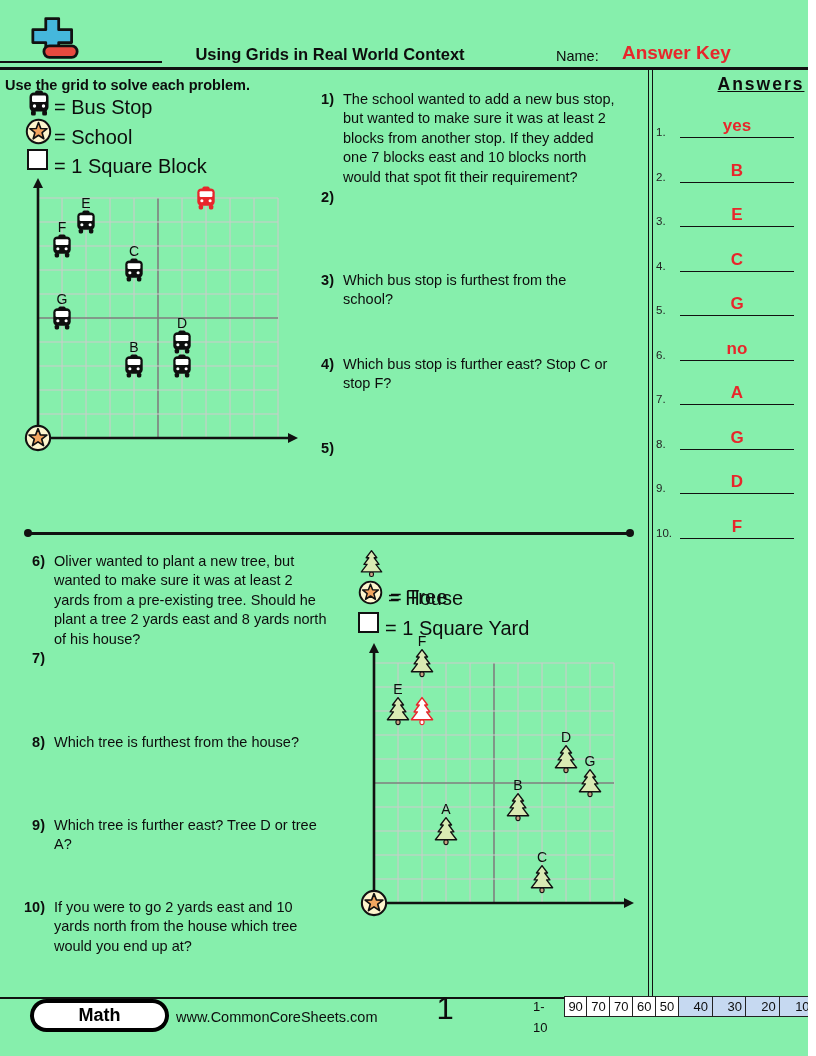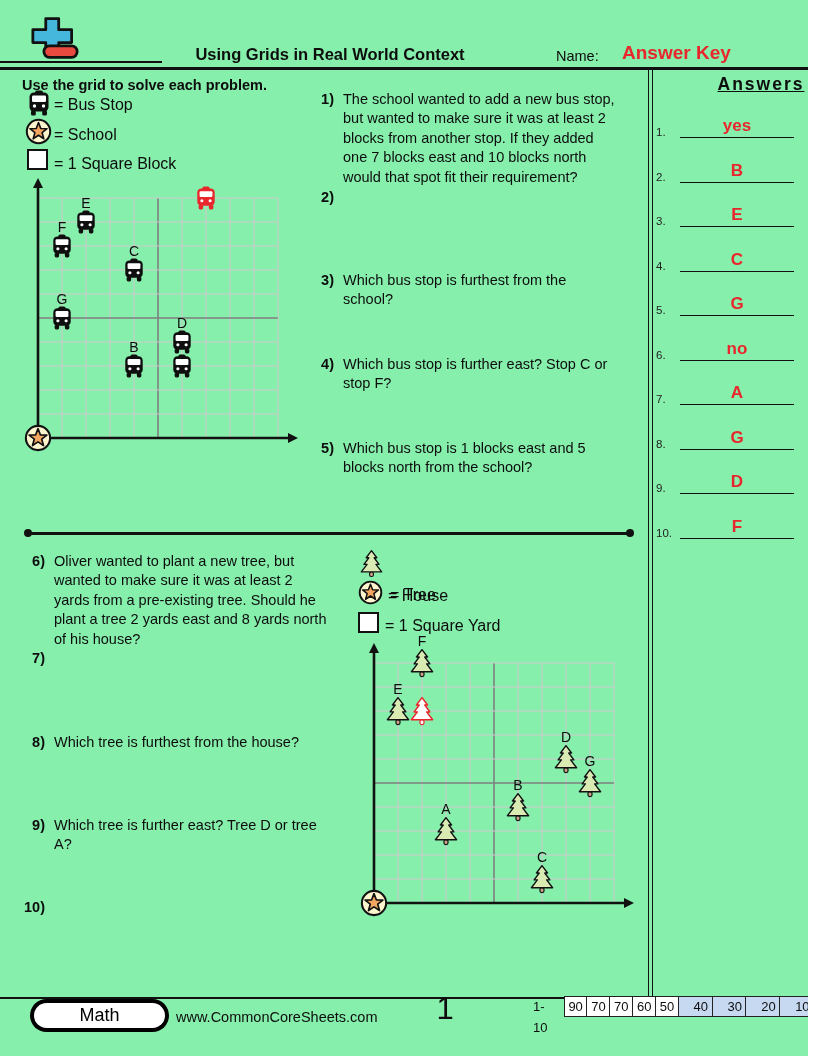--- a/index.html
+++ b/index.html
@@ -8,36 +8,36 @@
   }
   html,body{margin:0;padding:0;background:#fff;}
   .page{position:relative;width:808px;height:1056px;background:#86efac;overflow:hidden;
         font-family:"Liberation Sans",sans-serif;color:#0d0d0d;}
   .abs{position:absolute;}
   .bar{position:absolute;background:#111;}
   .title{font-size:16.5px;font-weight:bold;text-align:center;}
   .name-label{font-size:14.5px;}
   .answer-key{font-size:19px;font-weight:bold;color:var(--red);}
   .instructions{font-size:14.5px;font-weight:bold;}
-  .legend-label{font-size:16px;}
+  .legend-label{font-size:20px;}
   .legend-square{position:absolute;width:17px;height:17px;border:2px solid #111;background:#fff;}
   .q{position:absolute;display:flex;align-items:flex-start;font-size:14.5px;line-height:19.4px;}
   .qnum{font-weight:bold;flex:none;text-align:right;margin-right:9px;}
   .qtext{white-space:pre-line;}
   .ans-title{font-size:17.5px;font-weight:bold;letter-spacing:2px;text-decoration:underline;text-align:center;}
   .ans-item{position:absolute;left:656px;width:138px;height:27px;display:flex;align-items:flex-end;}
   .ans-num{font-size:11.5px;color:#222;width:24px;flex:none;}
   .ans-line{flex:1;text-align:center;border-bottom:1.6px solid #111;font-weight:bold;
             font-size:17px;color:var(--red);padding-bottom:1px;}
   .dot{position:absolute;width:8px;height:8px;border-radius:50%;background:#111;}
   .vsep{position:absolute;left:648px;top:70px;width:3px;height:927px;
         border-left:1.5px solid #111;border-right:1.5px solid #111;}
   .badge-outer{position:absolute;left:30px;top:999px;width:139px;height:33px;background:#000;border-radius:17px;}
   .badge-inner{position:absolute;left:4px;top:4px;right:4px;bottom:4px;background:#fff;border-radius:13px;
-               display:flex;align-items:center;justify-content:center;font-size:18px;font-weight:normal;color:#000;}
+               display:flex;align-items:center;justify-content:center;font-size:18px;font-weight:bold;color:#000;}
   .site{font-size:14.5px;}
   .pagenum{font-size:31px;text-align:center;}
   .score-row{position:absolute;left:533px;top:996px;display:flex;align-items:stretch;height:21px;}
   .score-label{font-size:13px;line-height:21px;margin-right:7px;}
   .score-box{width:23.2px;border:1.3px solid #222;margin-left:-1.3px;text-align:center;
              font-size:13px;line-height:19px;background:#fff;}
   .score-box.shaded{background:var(--scoreblue);padding-left:11px;}
   svg text{font-family:"Liberation Sans",sans-serif;}
 </style>
 </head>
@@ -118,21 +118,21 @@
     </div>
   <div class="ans-item" style="top:467px">
     <span class="ans-num">9.</span>
     <span class="ans-line">D</span>
     </div>
   <div class="ans-item" style="top:512px">
     <span class="ans-num">10.</span>
     <span class="ans-line">F</span>
     </div>
 
-  <div class="abs instructions" style="left:22px;top:77px">Use the grid to solve each problem.</div>
+  <div class="abs instructions" style="left:5px;top:77px">Use the grid to solve each problem.</div>
   <svg class="abs" style="left:27px;top:90px" width="24" height="26" viewBox="0 0 24 26" color="#0e0e0e">
       <use href="#sym-bus"></use>
     </svg>
   <div class="abs legend-label" style="left:54px;top:96px">= Bus Stop</div>
   <svg class="abs" style="left:25px;top:118px" width="27" height="27" viewBox="0 0 30 30">
       <use href="#sym-school"></use>
     </svg>
   <div class="abs legend-label" style="left:54px;top:126px">= School</div>
   <div class="legend-square" style="left:27px;top:149px"></div>
   <div class="abs legend-label" style="left:54px;top:155px">= 1 Square Block</div>
@@ -213,22 +213,20 @@
     <div class="qtext" style="width:302px">Which bus stop is furthest from the
 school?</div>
     </div>
   <div class="q" style="left:308px;top:355px;width:340px">
     <span class="qnum" style="width:26px">4)</span>
     <div class="qtext" style="width:302px">Which bus stop is further east? Stop C or
 stop F?</div>
     </div>
   <div class="q" style="left:308px;top:439px;width:340px">
     <span class="qnum" style="width:26px">5)</span>
-    <div class="qtext" style="width:302px">Which bus stop is 1 blocks east and 5
-blocks north from the school?</div>
     </div>
 
   <div class="bar" style="left:26px;top:532px;width:604px;height:2.5px"></div>
   <div class="dot" style="left:24px;top:529px"></div>
   <div class="dot" style="left:626px;top:529px"></div>
 
   <div class="q" style="left:16px;top:552px;width:345px">
     <span class="qnum" style="width:29px">6)</span>
     <div class="qtext" style="width:305px">Oliver wanted to plant a new tree, but
 wanted to make sure it was at least 2
@@ -243,20 +241,23 @@
     <span class="qnum" style="width:29px">8)</span>
     <div class="qtext" style="width:305px">Which tree is furthest from the house?</div>
     </div>
   <div class="q" style="left:16px;top:816px;width:345px">
     <span class="qnum" style="width:29px">9)</span>
     <div class="qtext" style="width:305px">Which tree is further east? Tree D or tree
 A?</div>
     </div>
   <div class="q" style="left:16px;top:898px;width:345px">
     <span class="qnum" style="width:29px">10)</span>
+    <div class="qtext" style="width:305px">If you were to go 2 yards east and 10
+yards north from the house which tree
+would you end up at?</div>
     </div>
 
   <svg class="abs" style="left:360px;top:549px" width="23" height="29" viewBox="0 0 26 32">
       <use href="#sym-tree"></use>
     </svg>
   <div class="abs legend-label" style="left:390px;top:586px">= Tree</div>
   <svg class="abs" style="left:358px;top:580px" width="25" height="25" viewBox="0 0 30 30">
       <use href="#sym-school"></use>
     </svg>
   <div class="abs legend-label" style="left:388px;top:587px">= House</div>

